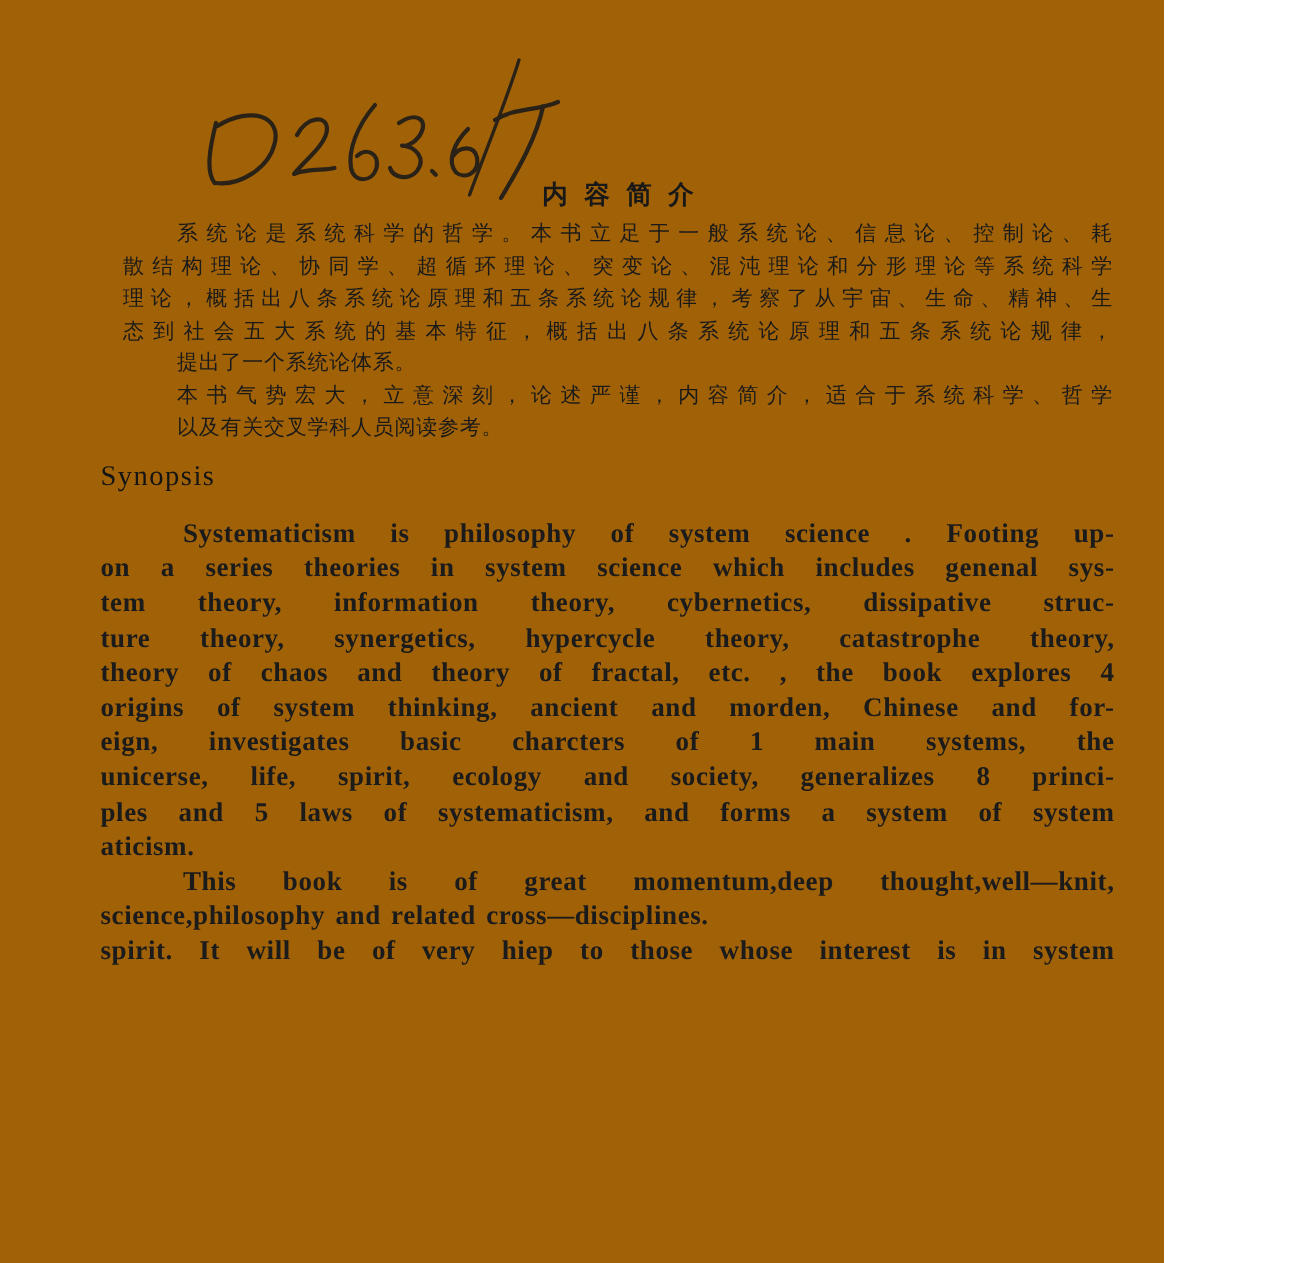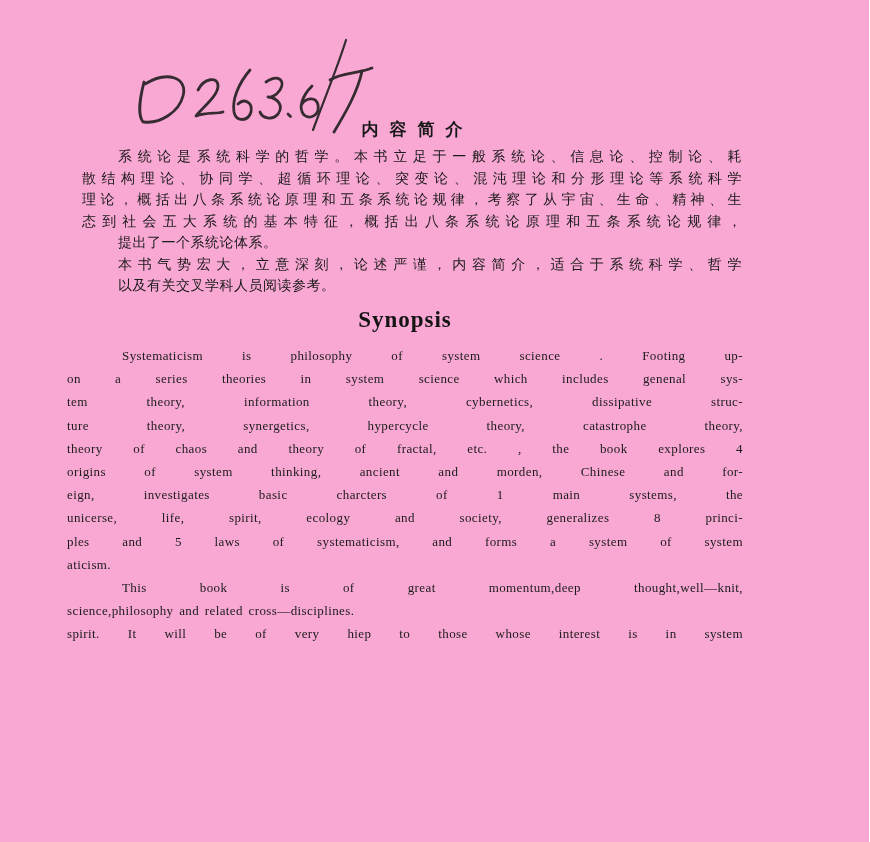--- a/index.html
+++ b/index.html
@@ -1,43 +1,43 @@
 <!DOCTYPE html>
 <html><head>
 <meta charset="utf-8">
 <style>
   html,body { margin:0; padding:0; background:#ffffff; }
   .page {
-    position:relative; width:869px; height:842px;
-    background:#f9a8d4; overflow:hidden;
+    position:relative; width:776px; height:842px;
+    background:#a16207; overflow:hidden;
     font-family:"Liberation Serif","DejaVu Serif",serif;
     color:#1c1c1c;
   }
   .handwriting { position:absolute; left:130px; top:38px; width:256px; height:104px; }
   .handwriting svg { width:100%; height:100%; }
   .cn-heading {
     position:absolute; left:82px; top:118px; width:660px;
     text-align:center; font-weight:bold; font-size:17px;
     letter-spacing:11px; text-indent:11px; color:#181818;
   }
   .cn-block {
     position:absolute; left:82px; top:146px; width:660px;
     font-size:14px; line-height:21.5px; color:#1a1a1a;
   }
   .cn-line { text-align:justify; text-align-last:justify; letter-spacing:0.5px; }
   .cn-line.indent { text-indent:36px; }
   .cn-line.para-end { text-align-last:left;margin-left:36px; }
   .syn-heading {
     position:absolute; left:67px; top:307px; width:676px;
-    text-align:center; font-weight:bold; font-size:23px;
+    text-align:left; font-weight:normal; font-size:19px;
     letter-spacing:1px; color:#141414;
   }
   .en-block {
     position:absolute; left:67px; top:344px; width:676px;
-    font-size:13px; font-weight:normal; line-height:23.2px;
+    font-size:18px; font-weight:bold; line-height:23.2px;
     letter-spacing:0.4px; word-spacing:2px; color:#1b1b1b;
   }
   .en-line { text-align:justify; text-align-last:justify; }
   .en-line.indent { text-indent:55px; }
   .en-line.para-end { text-align-last:left; }
 </style>
 </head>
 <body>
 
 <div class="page">

